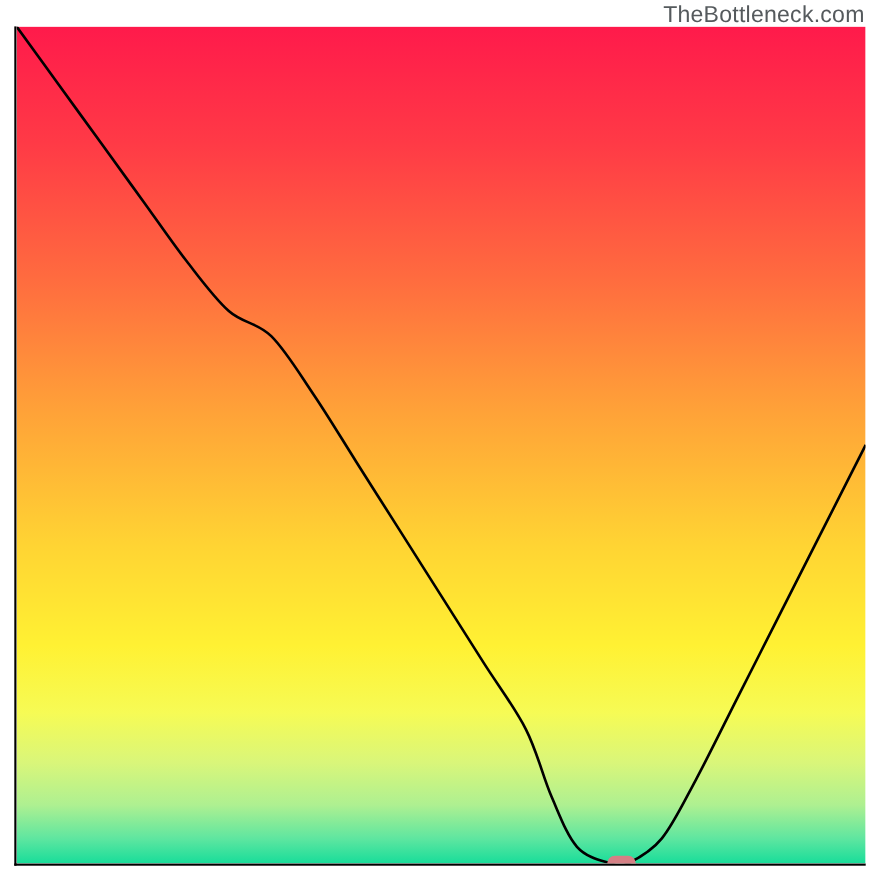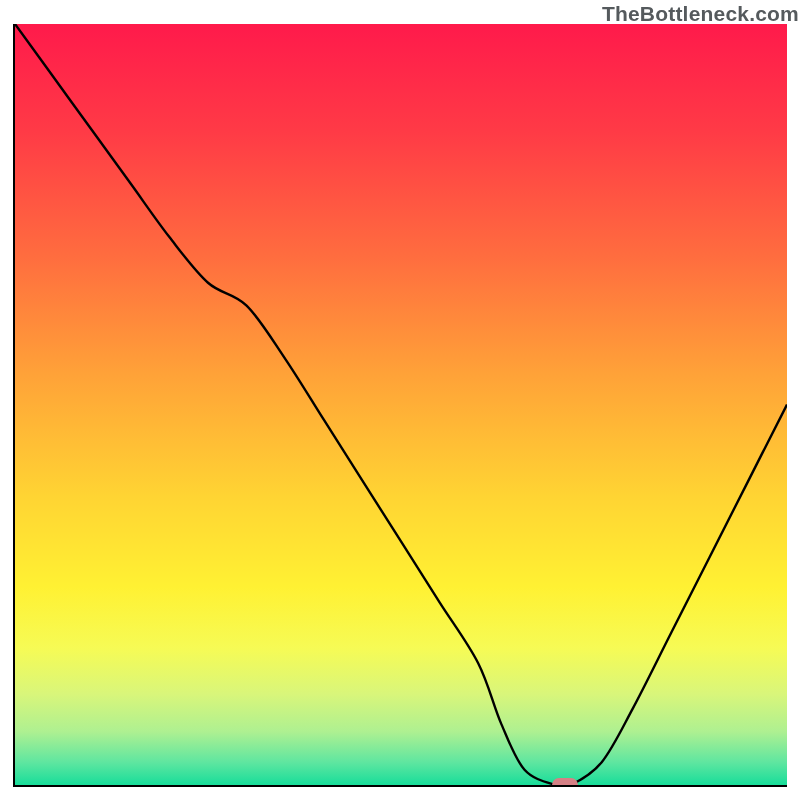--- a/index.html
+++ b/index.html
@@ -23,23 +23,23 @@
     width: 774px;
     height: 763px;
     border-left: 2px solid #000;
     border-bottom: 2px solid #000;
     box-sizing: border-box;
     overflow: hidden;
   }
   .watermark {
     position: absolute;
     top: 2px;
-    right: 1px;
+    right: 14px;
     font-size: 21px;
-    font-weight: 700;
+    font-weight: 400;
     color: #555a5d;
     letter-spacing: 0.2px;
   }
   .marker {
     position: absolute;
     width: 26px;
     height: 14px;
     border-radius: 8px;
     background: #d58085;
     transform: translate(-50%, -50%);

